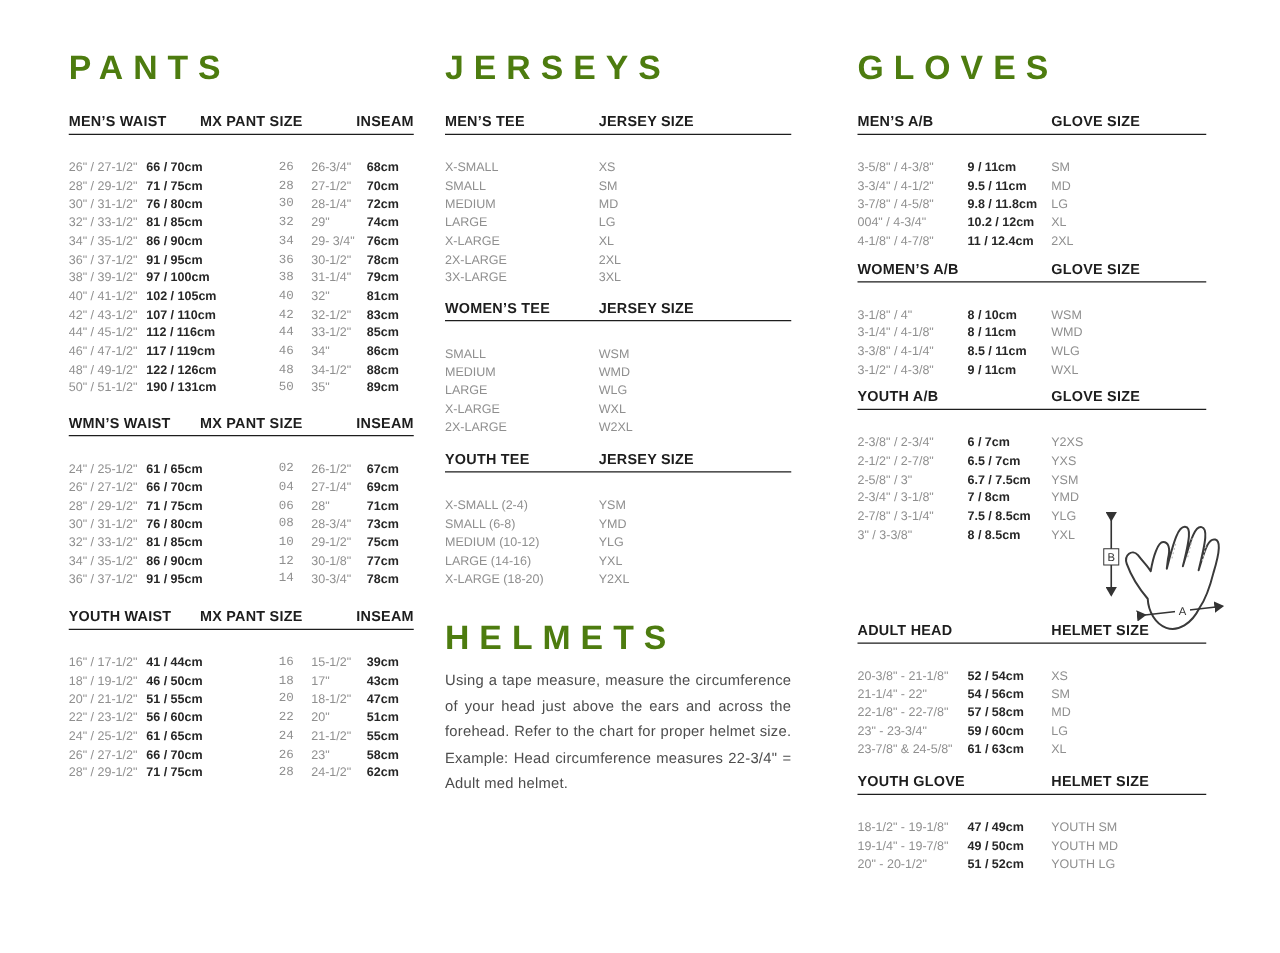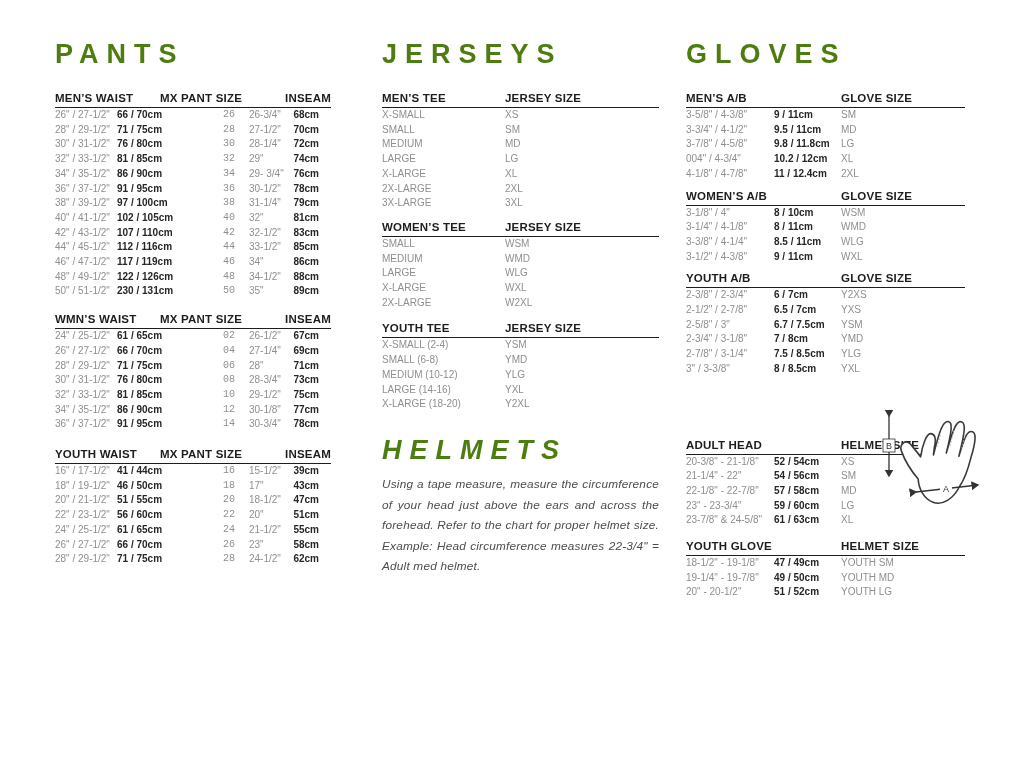--- a/index.html
+++ b/index.html
@@ -4,54 +4,54 @@
 <style>
   html,body{margin:0;padding:0;}
   body{
     width:1024px;height:762px;position:relative;overflow:hidden;
     background:#ffffff;
     font-family:"Liberation Sans", sans-serif;
     color:#262626;
   }
   .col{position:absolute;top:40px;}
   #col-pants{left:55px;width:276px;}
-  #col-jerseys{left:382px;width:277px;}
+  #col-jerseys{left:356px;width:277px;}
   #col-gloves{left:686px;width:279px;position:absolute;}
   .big-title{
     font-size:27px;font-weight:700;letter-spacing:8px;color:#4d7c0f;
     line-height:28px;white-space:nowrap;
   }
   .intro{
     margin-top:10px;font-size:11.8px;line-height:20.6px;color:#4c4c4c;
     text-align:justify;letter-spacing:0.2px;
   }
   .tbl{width:100%;}
   .thead{
     display:grid;align-items:end;
     font-size:11.5px;font-weight:800;color:#1d1d1d;letter-spacing:0.2px;
-    padding-bottom:3px;border-bottom:1.6px solid #1d1d1d;margin-bottom:0;
+    padding-bottom:3px;border-bottom:1.6px solid #1d1d1d;margin-bottom:20px;
     white-space:nowrap;
   }
   .thead.pants{grid-template-columns:105px 1fr auto;}
   .thead.jersey{grid-template-columns:123px 1fr;}
   .thead.glove{grid-template-columns:155px 1fr;}
   .trow{display:grid;font-size:10px;line-height:14.7px;white-space:nowrap;}
   .trow.pants{grid-template-columns:62px 56px 62px 52px 1fr;}
   .trow.jersey{grid-template-columns:123px 1fr;}
   .trow.glove{grid-template-columns:88px 67px 1fr;}
   .td{color:#8f8f8f;}
   .trow.pants .c1,.trow.pants .c4,.trow.glove .c1{color:#262626;font-weight:700;}
   .trow.pants .c2{text-align:right;font-family:Liberation Mono, monospace;}
   .trow.pants .c3{padding-left:14px;}
   .trow.pants .c4{text-align:right;padding-right:12px;}
   #glove-diagram{
     position:absolute;left:196px;top:360px;width:106px;height:136px;
   }
   #glove-diagram svg{width:100%;height:100%;}
-  .helmets-block{margin-top:24px;font-style:italic;}
+  .helmets-block{margin-top:24px;}
 </style>
 </head>
 <body>
 
 <div class="col" id="col-pants">
   <div class="big-title">PANTS</div>
   <div class="tbl" style="margin-top:24px">
       <div class="thead pants">
         <span class="th h0">MEN’S WAIST</span>
         <span class="th h1">MX PANT SIZE</span>
@@ -136,21 +136,21 @@
       </div>
       <div class="trow pants">
         <span class="td c0">48" / 49-1/2"</span>
         <span class="td c1">122 / 126cm</span>
         <span class="td c2">48</span>
         <span class="td c3">34-1/2"</span>
         <span class="td c4">88cm</span>
       </div>
       <div class="trow pants">
         <span class="td c0">50" / 51-1/2"</span>
-        <span class="td c1">230 / 131cm</span>
+        <span class="td c1">190 / 131cm</span>
         <span class="td c2">50</span>
         <span class="td c3">35"</span>
         <span class="td c4">89cm</span>
       </div>
     </div>
   <div class="tbl" style="margin-top:14px">
       <div class="thead pants">
         <span class="th h0">WMN’S WAIST</span>
         <span class="th h1">MX PANT SIZE</span>
         <span class="th h2" style="justify-self: end;">INSEAM</span>

